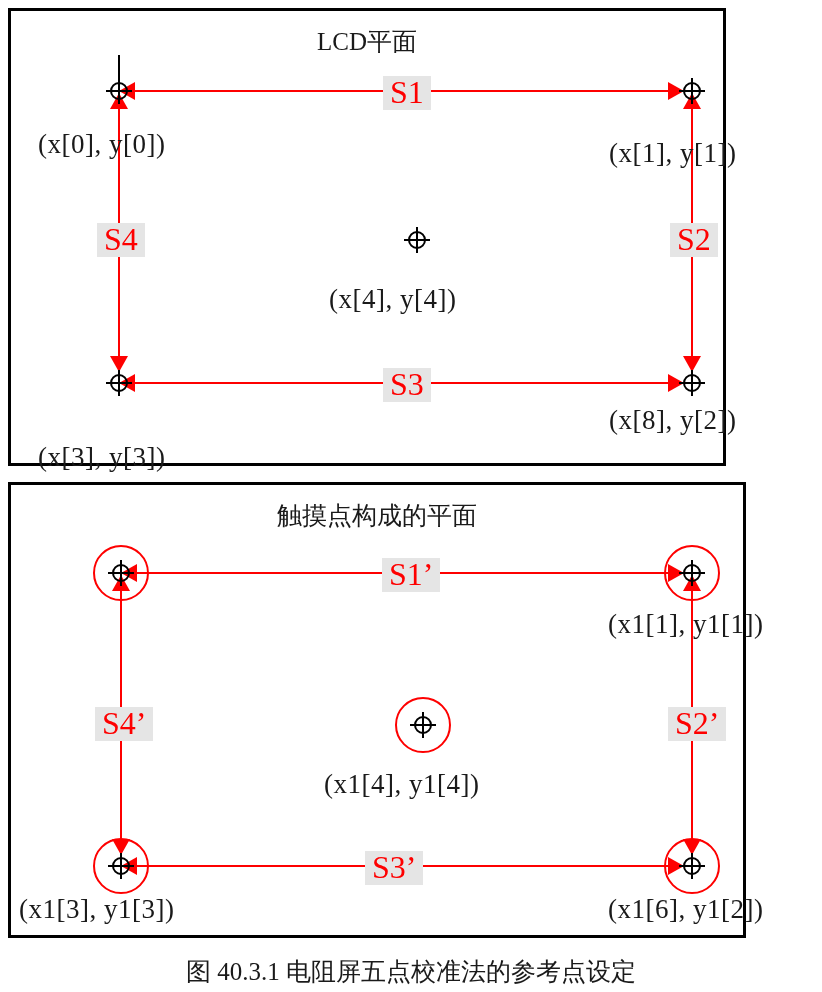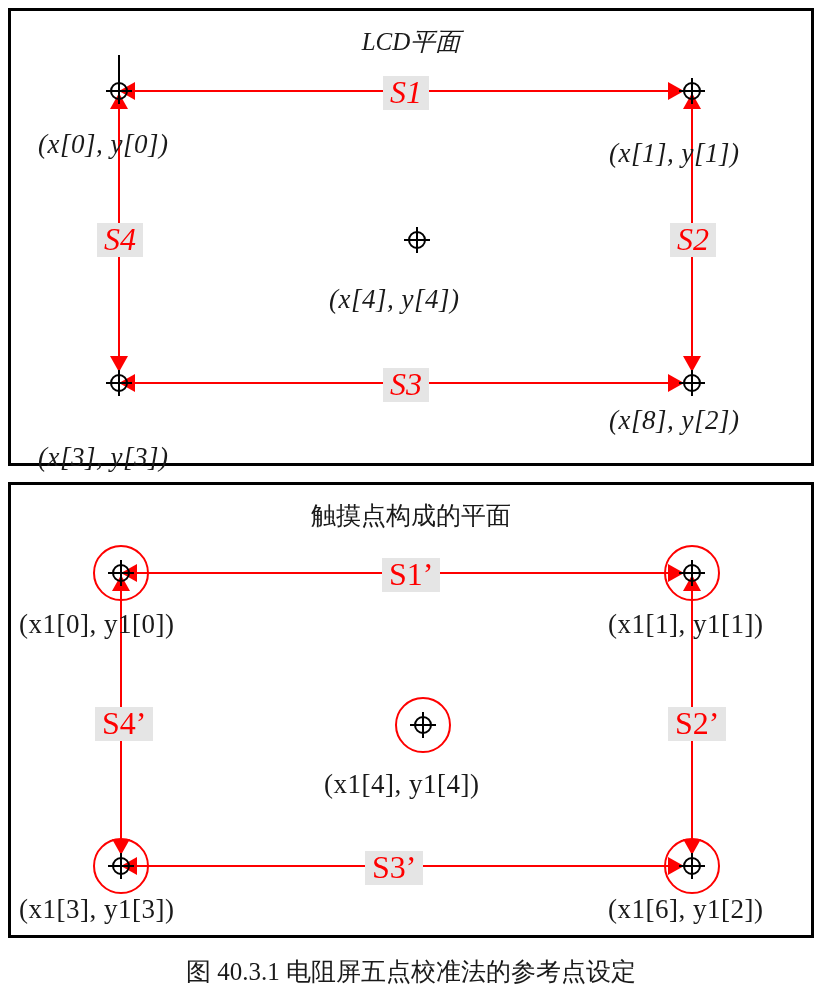--- a/index.html
+++ b/index.html
@@ -19,22 +19,22 @@
     left: 0; top: 0;
     width: 822px;
     height: 992px;
   }
   .panel {
     position: absolute;
     box-sizing: border-box;
     border: 3px solid #000000;
     background: #ffffff;
   }
-  #panel-lcd  { left: 8px; top: 8px;   width: 806px; height: 458px; font-style: italic; }
-  #panel-touch{ left: 8px; top: 482px; width: 806px; height: 456px; }
+  #panel-lcd  { left: 8px; top: 8px;   width: 718px; height: 458px; }
+  #panel-touch{ left: 8px; top: 482px; width: 738px; height: 456px; }
 
   .panel-title {
     position: absolute;
     width: 100%;
     text-align: center;
     font-size: 25px;
     color: #1a1a1a;
     letter-spacing: 0px;
     white-space: nowrap;
   }
@@ -253,21 +253,20 @@
       <div class="cx-h"></div>
       <div class="cx-v"></div>
       <div class="ring"></div>
     </div>
 
     <div class="seg-label" style="left:371px; top:73px;">S1’</div>
     <div class="seg-label" style="left:657px; top:222px;">S2’</div>
     <div class="seg-label" style="left:354px; top:366px;">S3’</div>
     <div class="seg-label" style="left:84px; top:222px;">S4’</div>
 
-    <div class="coord-label" style="left:8px; top:124px;">(x1[0], y1[0])</div>
     <div class="coord-label" style="left:597px; top:124px;">(x1[1], y1[1])</div>
     <div class="coord-label" style="left:597px; top:409px;">(x1[6], y1[2])</div>
     <div class="coord-label" style="left:8px; top:409px;">(x1[3], y1[3])</div>
     <div class="coord-label" style="left:313px; top:284px;">(x1[4], y1[4])</div>
   </div>
 
   <div class="caption" id="figure-caption">图 40.3.1  电阻屏五点校准法的参考点设定</div>
 
 </div>
 

